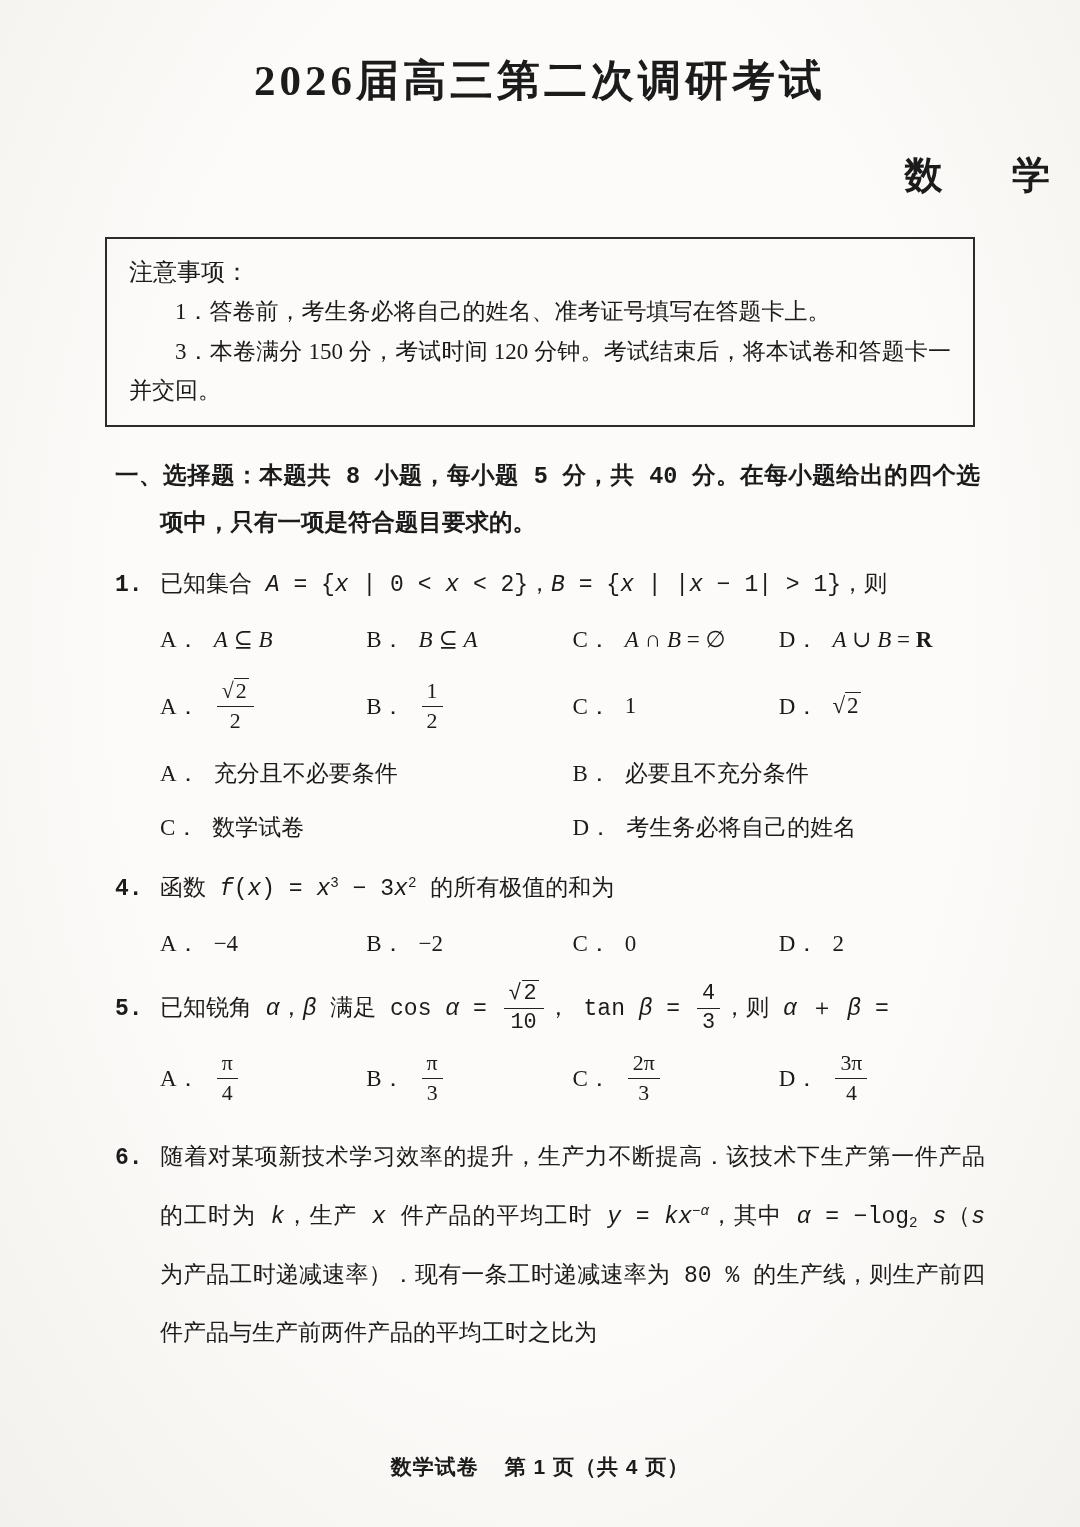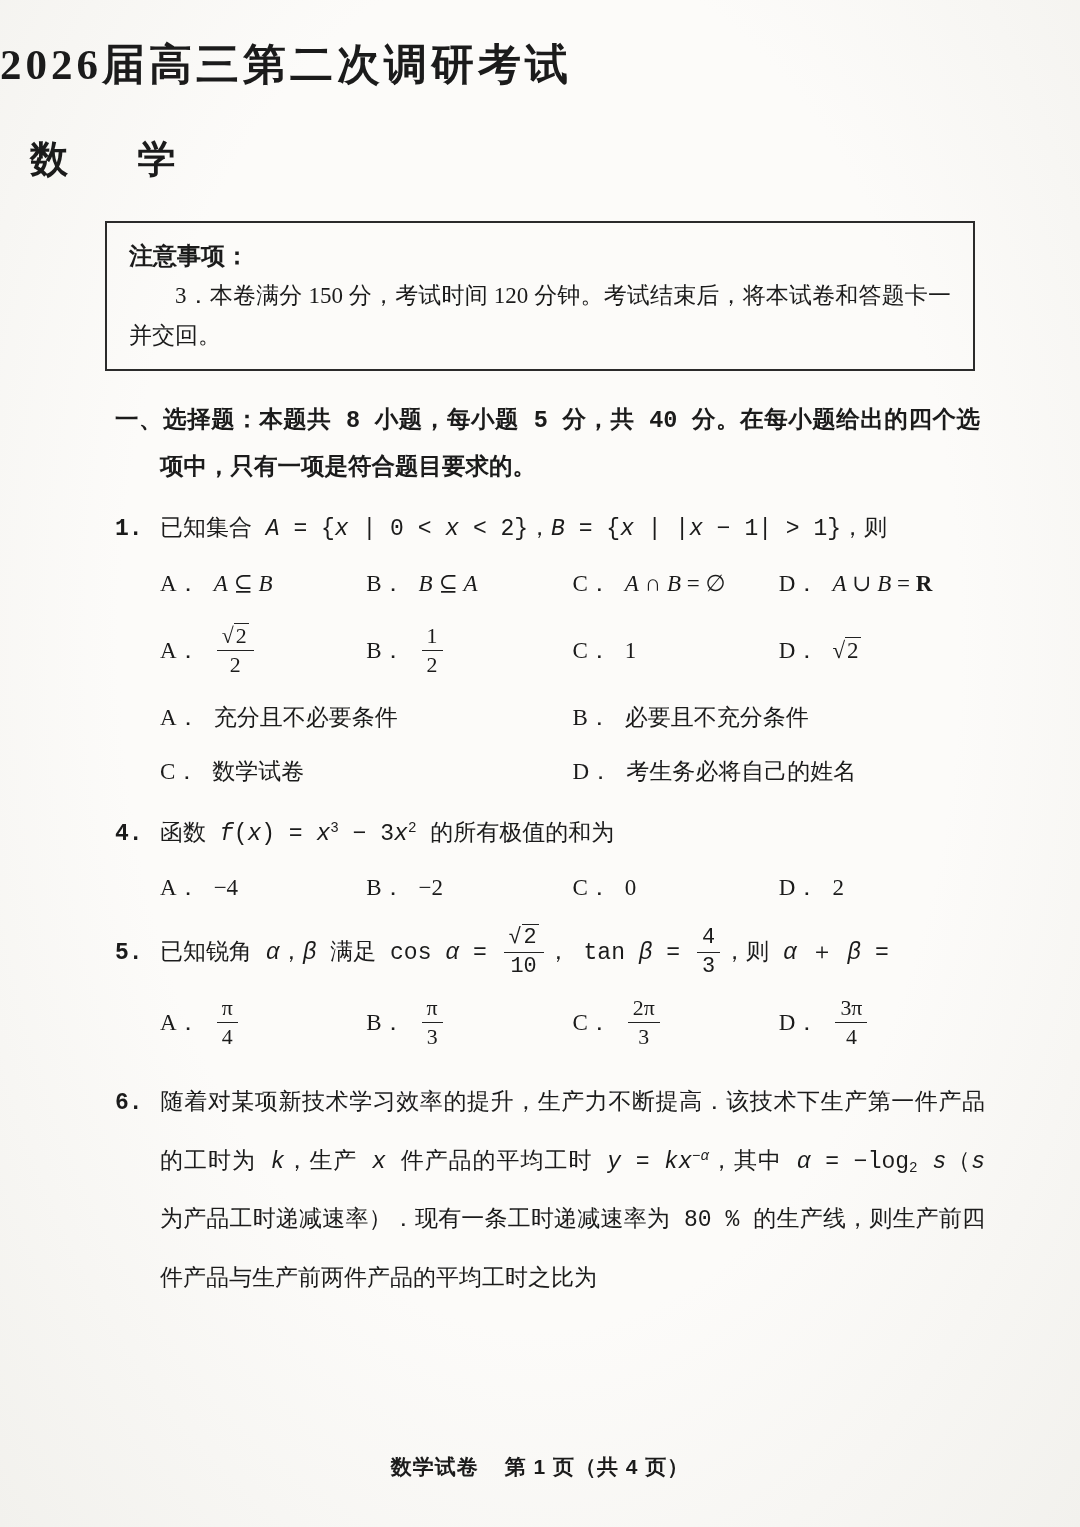--- a/index.html
+++ b/index.html
@@ -7,36 +7,36 @@
     width:1080px;height:1527px;
     background:#e9e8e4;
     font-family:"Liberation Serif","DejaVu Serif",serif;
   }
   .page{
     position:relative;width:1080px;height:1527px;overflow:hidden;
     background:radial-gradient(ellipse at 50% 42%, #fcfbf9 55%, #f2f1ed 100%);
     color:#1b1b1b;
   }
   .exam-title{
-    padding-top:36px;
+    padding-top:52px;text-align:center;
     font-size:43px;font-weight:700;letter-spacing:4px;
   }
   .exam-subject{
-    margin-top:40px;text-align:left;
+    margin-top:40px;text-align:right;
     font-size:38px;font-weight:700;letter-spacing:30px;text-indent:30px;
   }
   .notice-box{
     width:822px;margin:36px auto 0;
     border:2.5px solid #2b2b2b;
     padding:12px 22px 14px 22px;
     font-size:23px;line-height:1.72;
   }
   .notice-heading{
     font-family:"Liberation Sans","DejaVu Sans",sans-serif;
-    font-weight:700;font-size:24px;
+    font-weight:400;font-size:24px;
   }
   .notice-item{margin:0;text-indent:2em;text-align:justify;}
   .section-heading{
     margin:26px 100px 0 115px;
     padding-left:45px;text-indent:-45px;
     font-family:Liberation Mono, monospace;
     font-weight:700;font-size:23.5px;line-height:2.0;
     text-align:justify;
   }
   .questions{margin:6px 95px 0 115px;}
@@ -68,20 +68,21 @@
 </head>
 <body>
 
 <div class="page">
 
   <div class="exam-title">2026届高三第二次调研考试</div>
   <div class="exam-subject">数 学</div>
 
   <div class="notice-box">
     <div class="notice-heading">注意事项：</div>
+    <p class="notice-item">1．答卷前，考生务必将自己的姓名、准考证号填写在答题卡上。</p>
     <p class="notice-item">3．本卷满分 150 分，考试时间 120 分钟。考试结束后，将本试卷和答题卡一并交回。</p>
   </div>
 
   <div class="section-heading">一、选择题：本题共 8 小题，每小题 5 分，共 40 分。在每小题给出的四个选项中，只有一项是符合题目要求的。</div>
 
   <div class="questions">
 
     <div class="q">
       <span class="qnum">1.</span><span class="stem">已知集合 <i>A</i> = {<i>x</i> | 0 &lt; <i>x</i> &lt; 2}，<i>B</i> = {<i>x</i> | |<i>x</i> − 1| &gt; 1}，则</span>
     </div>

